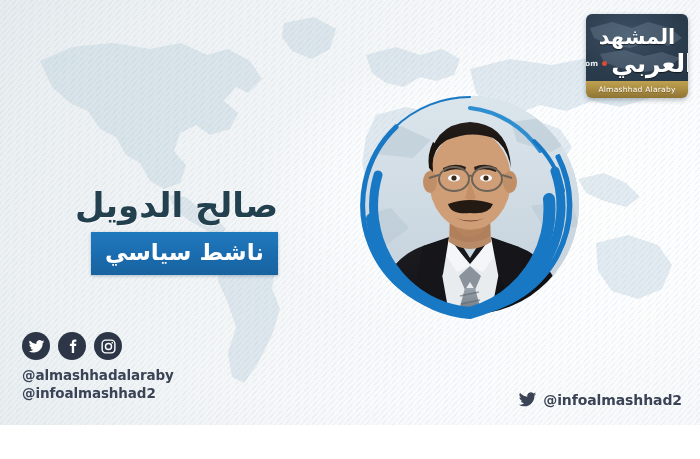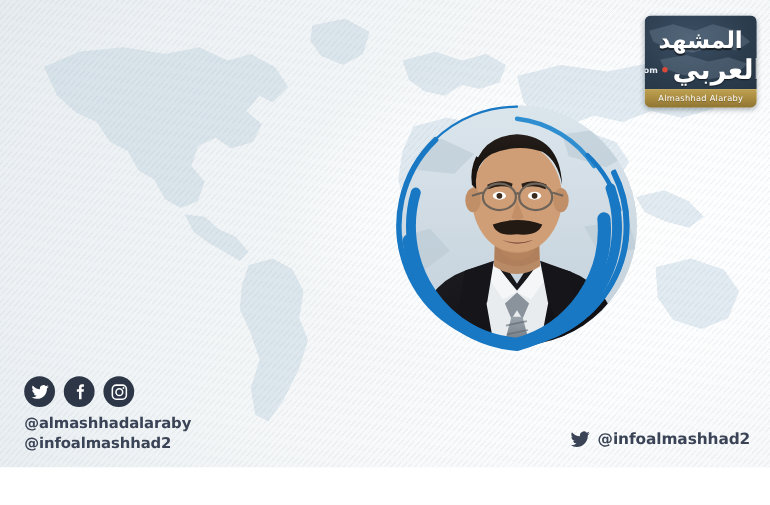--- a/index.html
+++ b/index.html
@@ -193,21 +193,21 @@
     inset: 0;
     width: 252px;
     height: 252px;
     pointer-events: none;
   }
 
   
   .social-block {
     position: absolute;
     left: 22px;
-    bottom: 12px;
+    bottom: 22px;
   }
   .social-icons {
     display: flex;
     gap: 8px;
     margin-bottom: 7px;
   }
   .sicon {
     width: 28px;
     height: 28px;
     border-radius: 50%;
@@ -295,20 +295,24 @@
         <span class="logo-ar-bot">العربي</span>
         <span class="logo-dot"></span>
         <span class="logo-com">com</span>
       </div>
     </div>
     <div class="logo-band">
       <span>Almashhad Alaraby</span>
     </div>
   </div>
 
+  <div class="name-block">
+    <div class="person-name">صالح الدويل</div>
+    <div class="role-badge">ناشط سياسي</div>
+  </div>
 
   <div class="portrait-wrap">
     <div class="portrait-clip">
       <svg viewBox="0 0 218 218" preserveAspectRatio="xMidYMid slice" aria-hidden="true">
         <defs>
           <linearGradient id="bgp" x1="0" y1="0" x2="0" y2="1">
             <stop offset="0%" stop-color="#dbe5ec"></stop>
             <stop offset="100%" stop-color="#c3d0da"></stop>
           </linearGradient>
           <linearGradient id="suitg" x1="0" y1="0" x2="1" y2="1">

